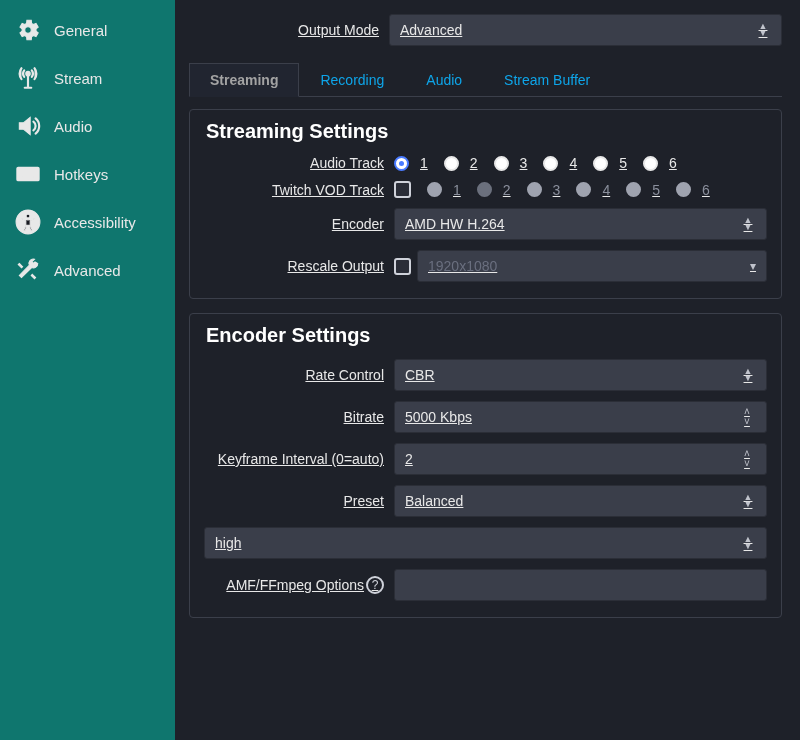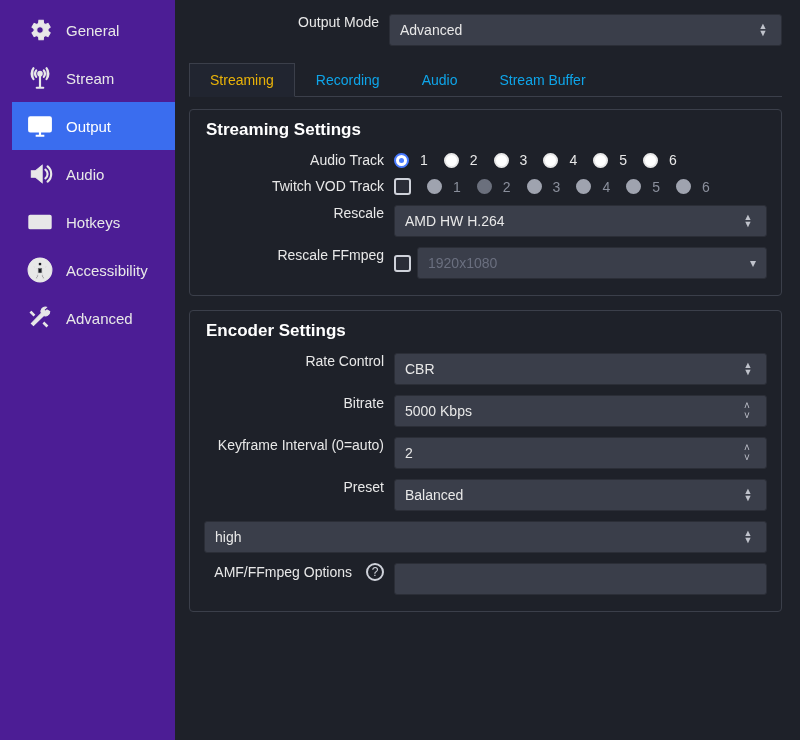--- a/index.html
+++ b/index.html
@@ -7,25 +7,24 @@
   body {
     font-family: "Segoe UI", Arial, sans-serif;
     font-size: 14px;
     background: #1e2129;
     color: #e8e8e8;
     display: flex;
   }
   
   .sidebar {
     width: 175px;
-    background: #4c1d95;
+    background: #0f766e;
     display: flex;
     flex-direction: column;
     padding-top: 6px;
-    padding-left: 12px;
   }
   .side-item {
     display: flex;
     align-items: center;
     gap: 12px;
     height: 48px;
     padding: 0 14px;
     color: #e8e8e8;
     cursor: pointer;
   }
@@ -39,22 +38,23 @@
   .side-label { font-size: 15px; }
 
   
   .main {
     flex: 1;
     padding: 10px 18px 0 14px;
     overflow: hidden;
   }
   .row {
     display: flex;
-    align-items: flex-start;
+    align-items: center;
     margin-bottom: 10px;
+    text-decoration: underline;
   }
   .row-label {
     flex: 0 0 200px;
     text-align: right;
     padding-right: 10px;
     color: #e8e8e8;
     font-size: 14px;
   }
   .row-field { flex: 1; display:flex; align-items:center; gap:6px; }
 
@@ -93,31 +93,32 @@
     color:#0ea5e9;
     cursor:pointer;
     border:1px solid transparent;
     position:relative;
     top:1px;
   }
   .tab.active {
     background:#212530;
     border:1px solid #3b3f4a;
     border-bottom:1px solid #212530;
-    color:#eab308;
+    color:#a3a3a3;
+    font-weight:bold;
   }
 
   
   .group {
     border:1px solid #3b3f4a;
     border-radius:4px;
     padding: 8px 14px 6px 14px;
     margin-bottom: 14px;
   }
-  .group-title { font-weight:600; font-size:17px; color:#fff; margin: 2px 0 12px 2px; }
+  .group-title { font-weight:600; font-size:20px; color:#fff; margin: 2px 0 12px 2px; }
   .group .row-label { flex:0 0 190px; }
 
   
   .radio {
     width:15px; height:15px; border-radius:50%; border:2px solid #e8e8e8; display:inline-block;
     margin-right:2px; position:relative; background:#fff;
   }
   .radio.selected { border-color:#4a7bff; }
   .radio.selected::after { content:""; position:absolute; inset:3px; background:#4a7bff; border-radius:50%; }
   .radio.off { background:#fff; }
@@ -152,30 +153,20 @@
     <span class="side-icon">
       <svg viewBox="0 0 24 24" fill="none" stroke-width="2">
           <circle cx="12" cy="8" r="1.6" fill="#e8e8e8"></circle>
           <path d="M8.5 5a5 5 0 000 6M15.5 5a5 5 0 010 6M6 3a8 8 0 000 10M18 3a8 8 0 010 10" stroke-linecap="round"></path>
           <path d="M12 9v12M9 21h6" stroke-linecap="round"></path>
         </svg>
     </span>
     <span class="side-label">Stream</span>
   </div>
 
-  <div class="side-item active">
-    <span class="side-icon">
-      <svg viewBox="0 0 24 24" fill="none" stroke-width="2">
-          <rect x="2" y="4" width="20" height="13" rx="1"></rect>
-          <path d="M8 21h8M12 17v4"></path>
-          <path d="M10 10h6M14 8l3 2-3 2" stroke-linecap="round" stroke-linejoin="round"></path>
-        </svg>
-    </span>
-    <span class="side-label">Output</span>
-  </div>
 
   <div class="side-item">
     <span class="side-icon">
       <svg viewBox="0 0 24 24">
           <path d="M4 9v6h4l6 5V4L8 9H4z"></path>
           <path d="M17 8a5 5 0 010 8M19 5a9 9 0 010 14" fill="none" stroke-width="2" stroke-linecap="round"></path>
         </svg>
     </span>
     <span class="side-label">Audio</span>
   </div>
@@ -270,34 +261,34 @@
         <span class="radio disabled"></span>
           <span class="radiolabel disabled">4</span>
         <span class="radio disabled"></span>
           <span class="radiolabel disabled">5</span>
         <span class="radio disabled"></span>
           <span class="radiolabel disabled">6</span>
       </div>
     </div>
 
     <div class="row">
-      <div class="row-label">Rescale</div>
+      <div class="row-label">Encoder</div>
       <div class="row-field">
         <div class="select">
           <span>AMD HW H.264</span>
           <span class="spin">
               <span>▲</span>
               <span>▼</span>
             </span>
         </div>
       </div>
     </div>
 
     <div class="row">
-      <div class="row-label">Rescale FFmpeg</div>
+      <div class="row-label">Rescale Output</div>
       <div class="row-field">
         <span class="chk"></span>
         <div class="select disabled">
           <span>1920x1080</span>
           <span class="chev">▾</span>
         </div>
       </div>
     </div>
   </div>
 
@@ -362,21 +353,21 @@
           <span>high</span>
           <span class="spin">
               <span>▲</span>
               <span>▼</span>
             </span>
         </div>
       </div>
     </div>
 
     <div class="row">
-      <div class="row-label" style="display:flex; justify-content:flex-end; align-items:center; gap:14px;">
+      <div class="row-label" style="display:flex; justify-content:flex-end; align-items:center; gap:2px;">
         <span>AMF/FFmpeg Options</span>
         <span class="qmark">?</span>
       </div>
       <div class="row-field">
         <div class="textinput">
           <span></span>
         </div>
       </div>
     </div>
   </div>

